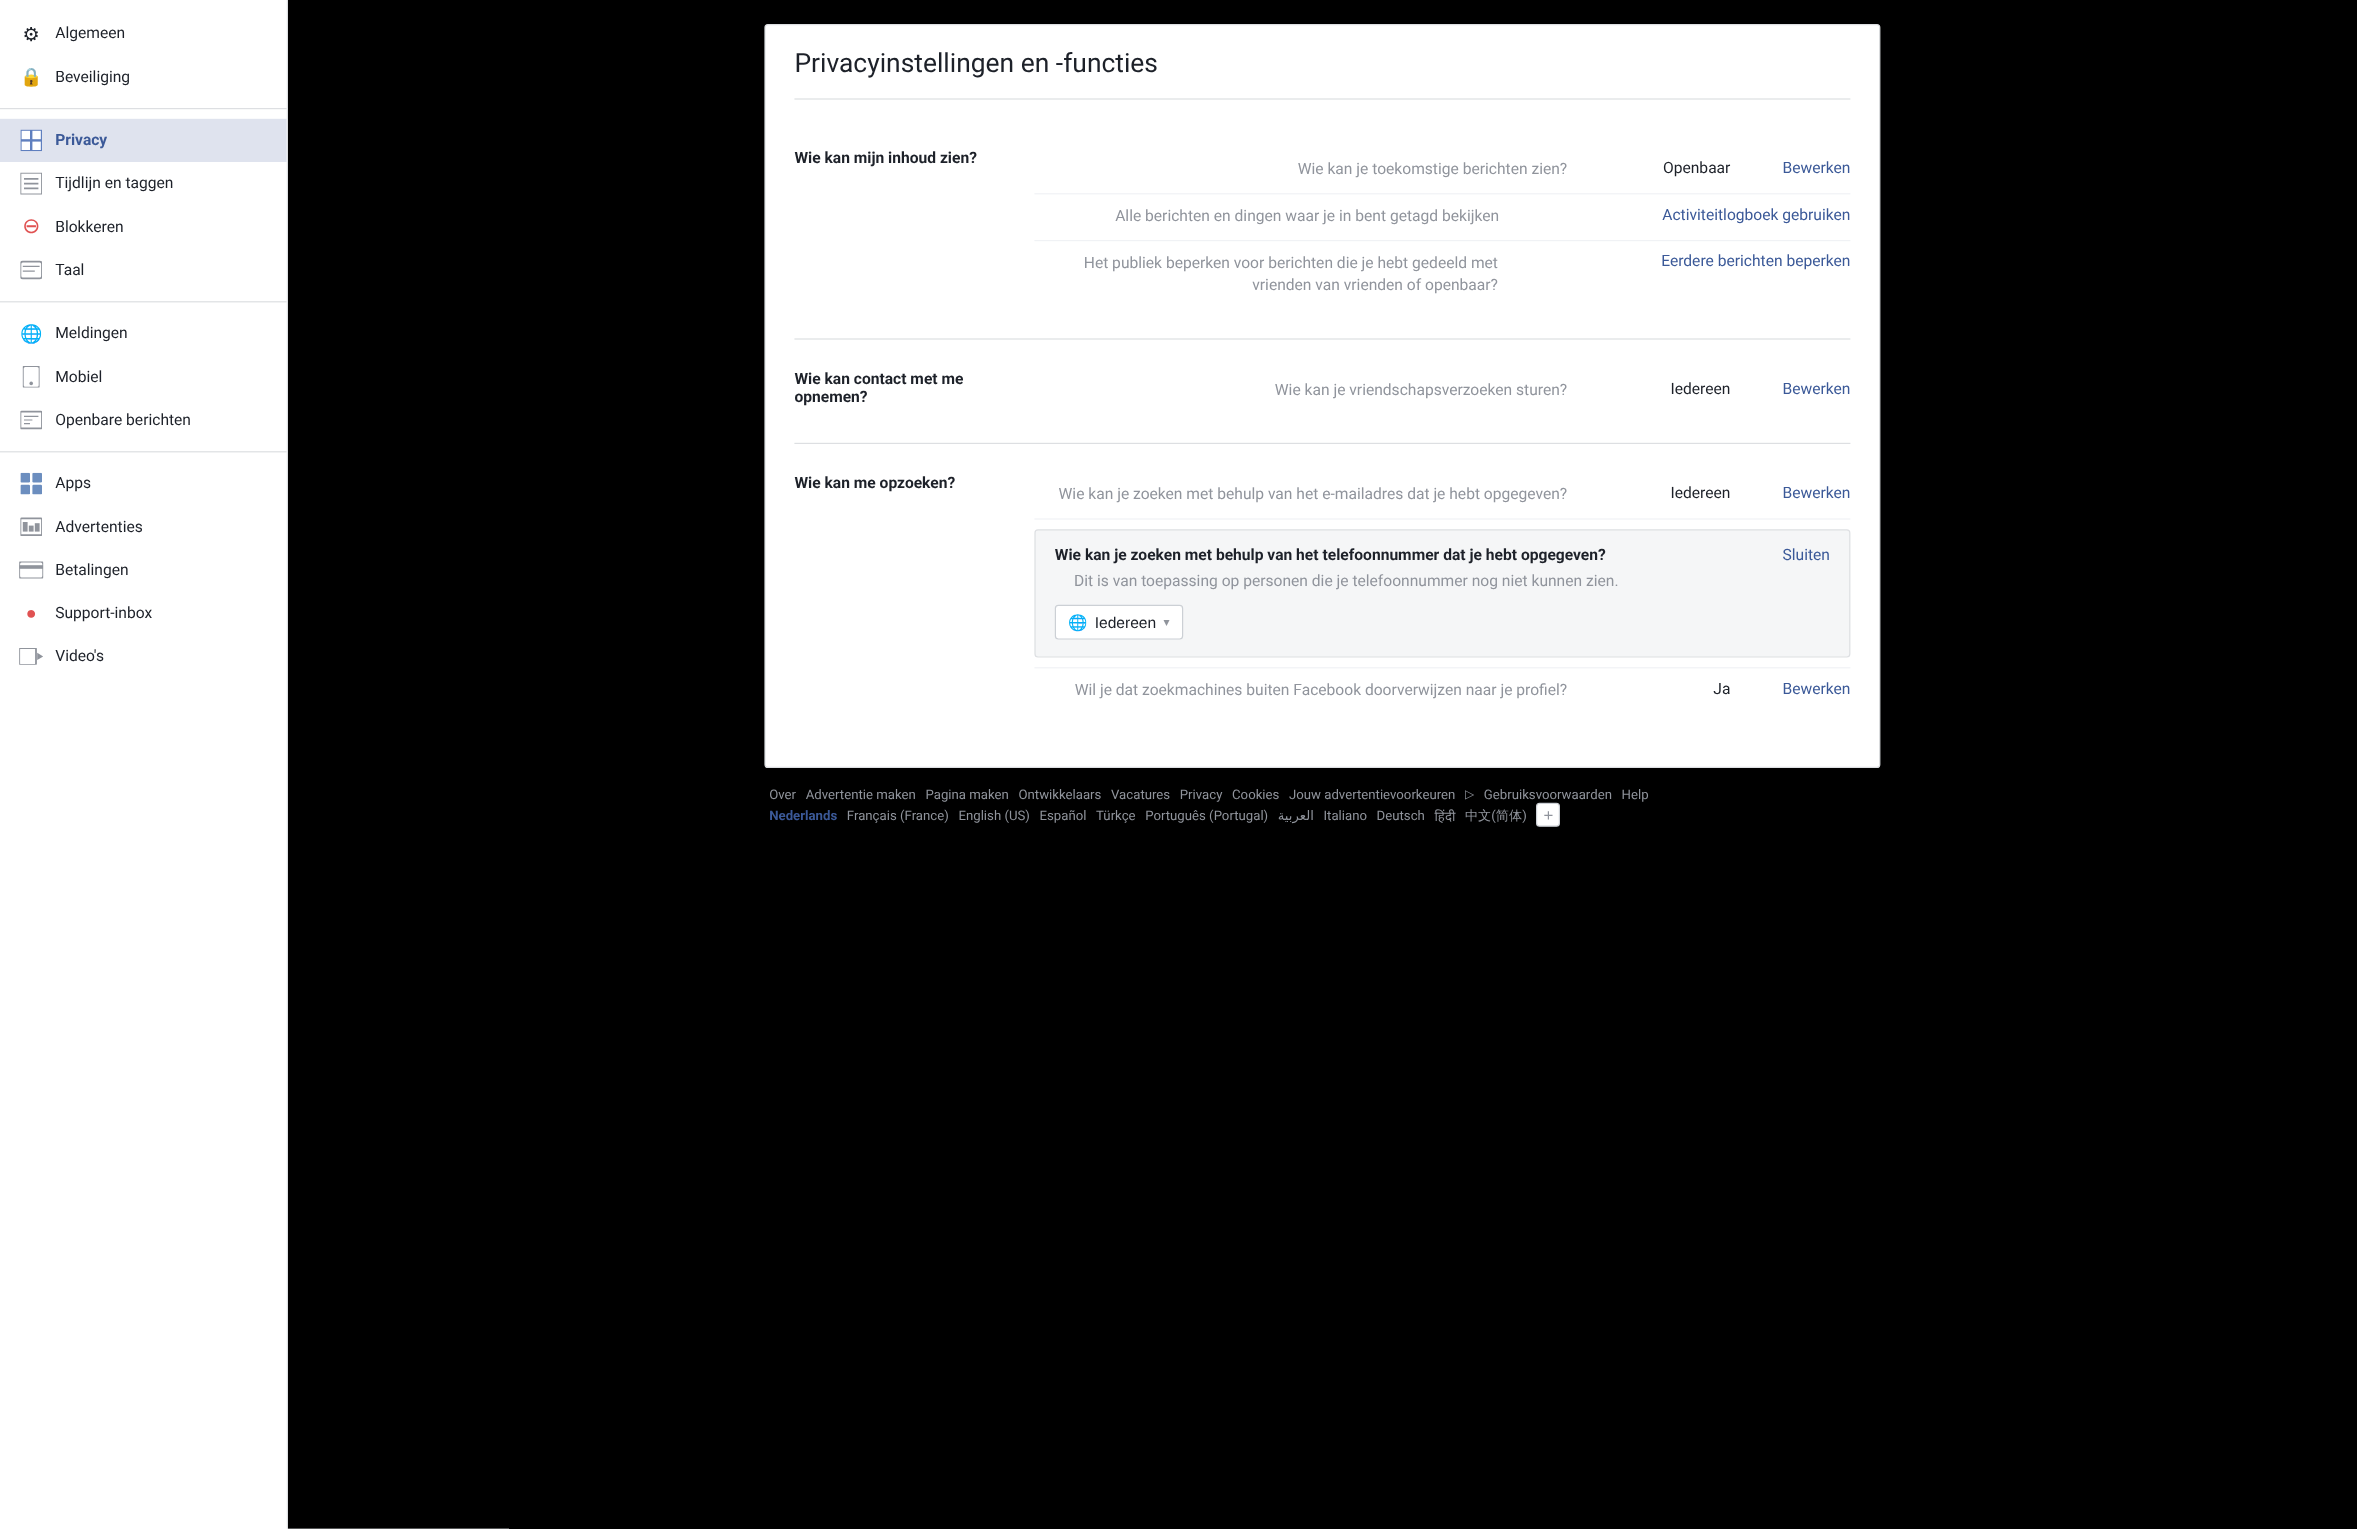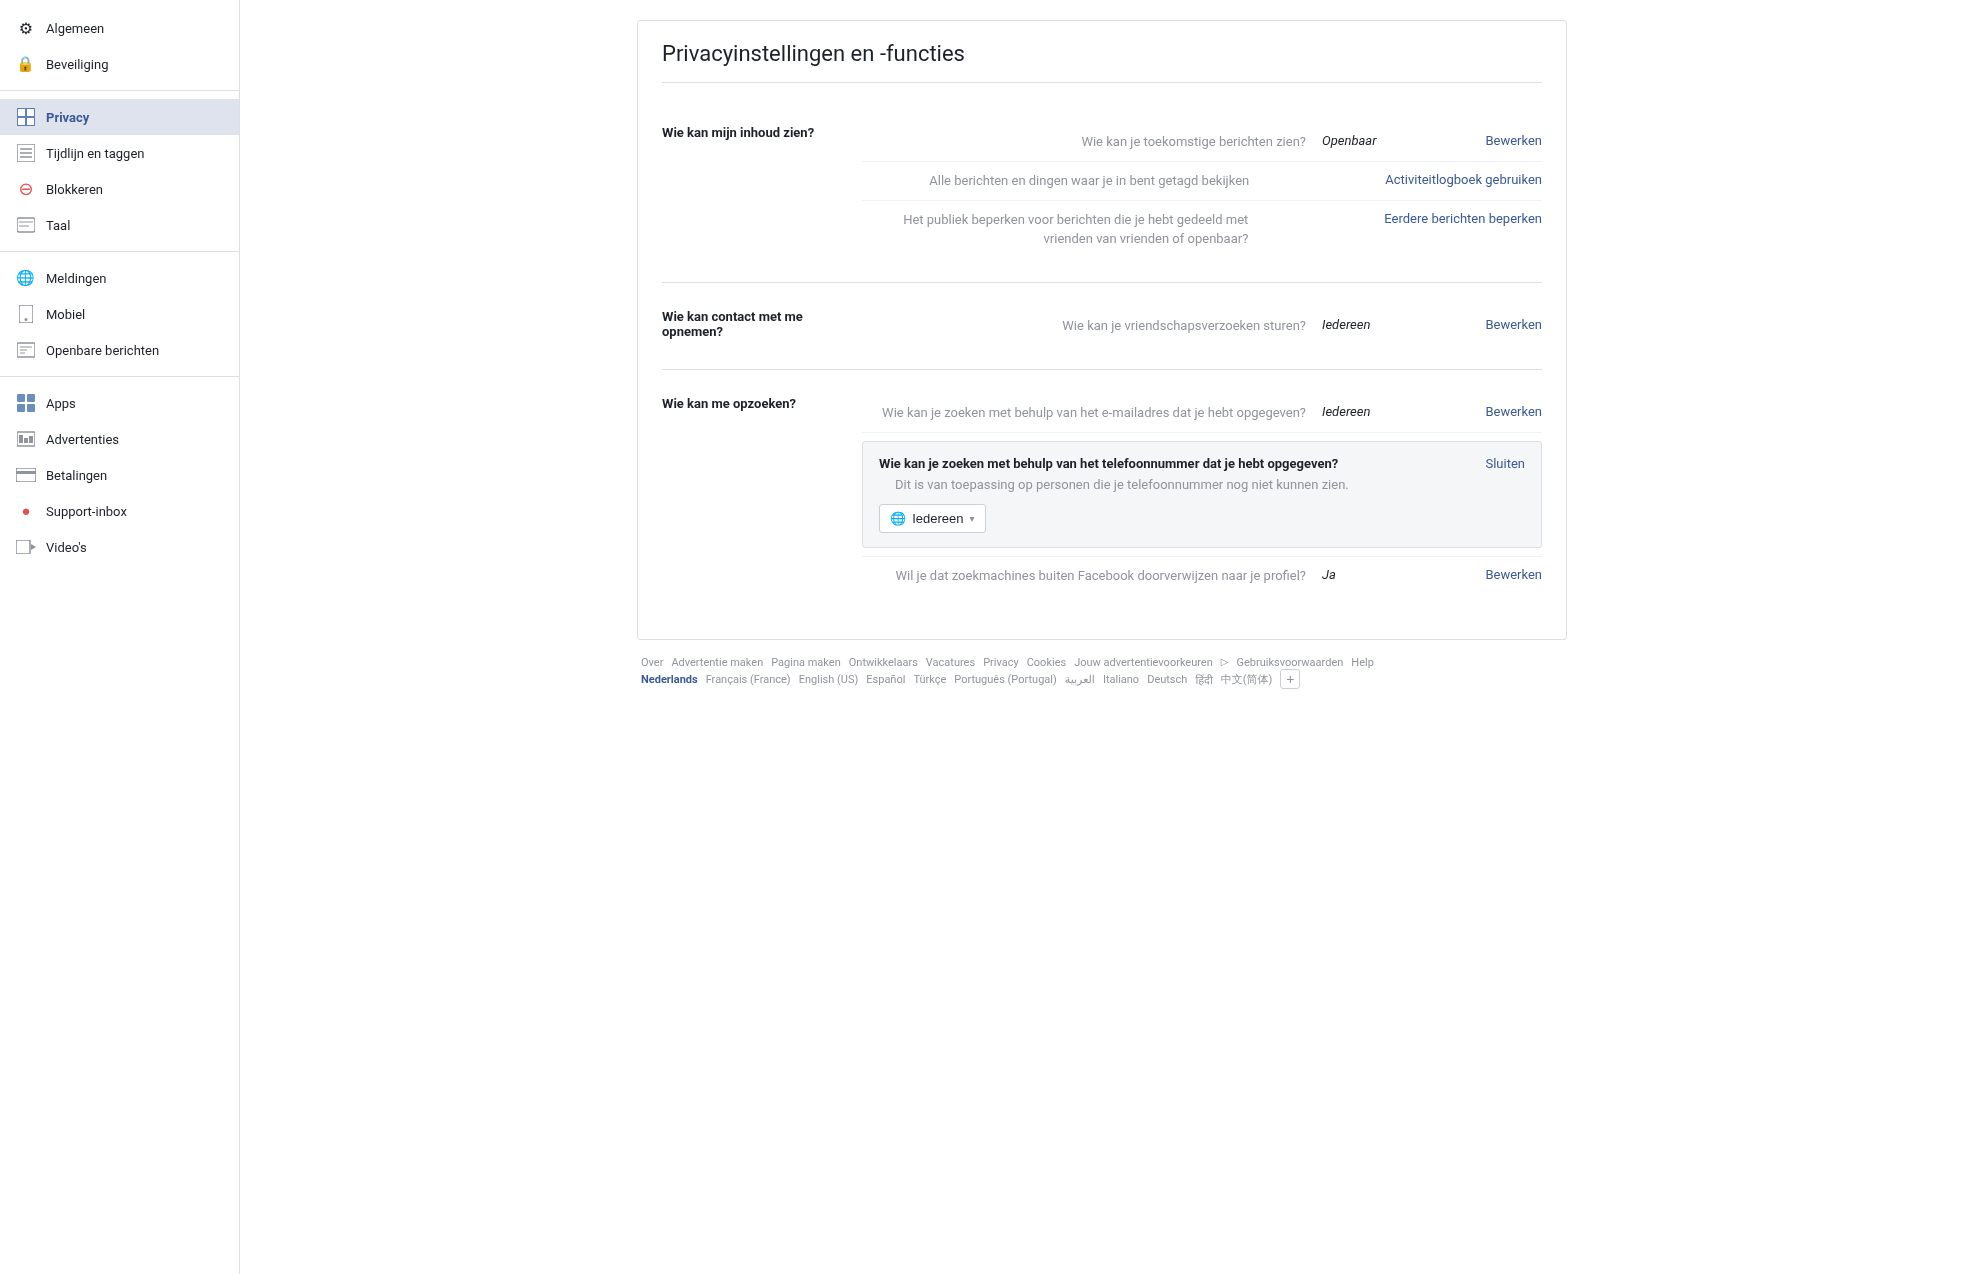--- a/index.html
+++ b/index.html
@@ -56,21 +56,21 @@
     .sidebar-divider {
       height: 1px;
       background: #dddfe2;
       margin: 8px 0;
     }
     
     .main-content {
       margin-left: 240px;
       flex: 1;
       padding: 20px;
-      background: #ffffff;
+      background: #000000;
     }
     .content-card {
       background: #fff;
       border: 1px solid #dddfe2;
       border-radius: 3px;
       max-width: 930px;
       margin: 0 auto;
       padding: 20px 24px;
     }
     .page-title {
@@ -120,22 +120,21 @@
       color: #90949c;
       font-size: 13px;
       padding-right: 16px;
       line-height: 1.4;
       text-align: right;
     }
     .setting-value {
       min-width: 120px;
       color: #1d2129;
       font-size: 13px;
-      text-align: left;
-      font-style: italic;
+      text-align: right;
     }
     .setting-action {
       min-width: 100px;
       text-align: right;
     }
     .setting-action a, .action-link {
       color: #3b5998;
       text-decoration: none;
       font-size: 13px;
       cursor: pointer;

